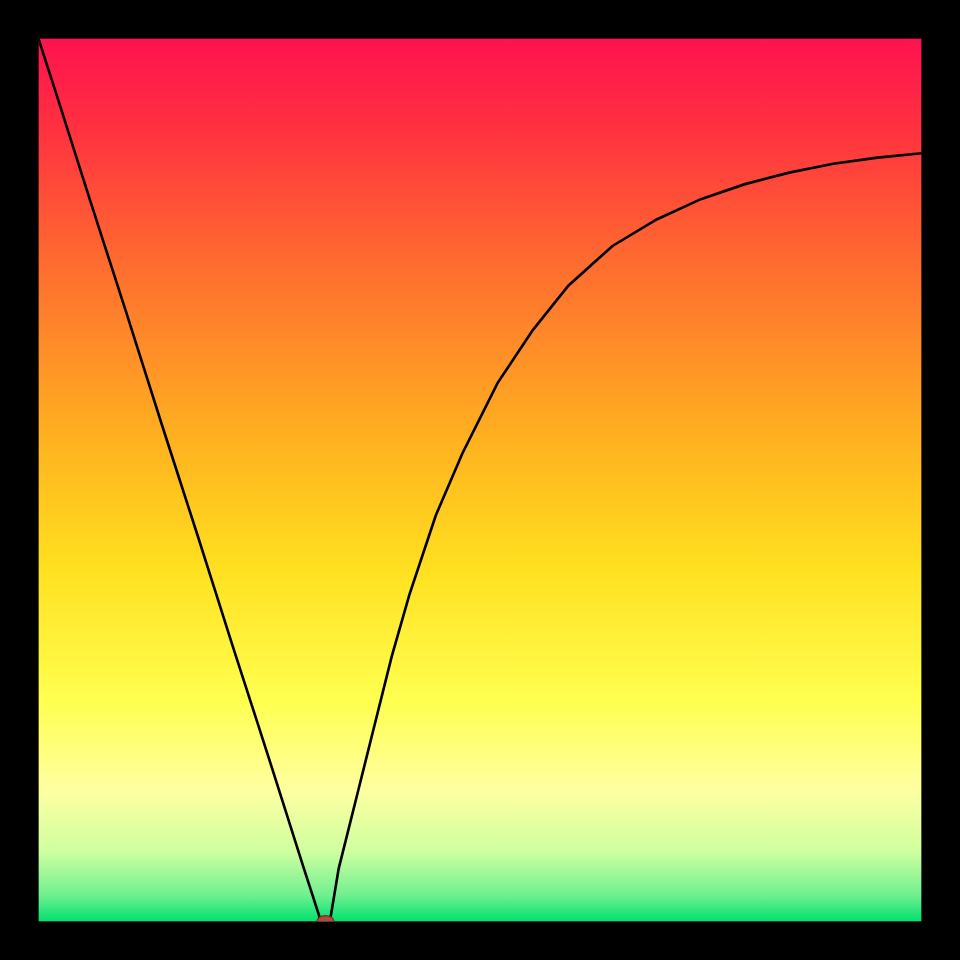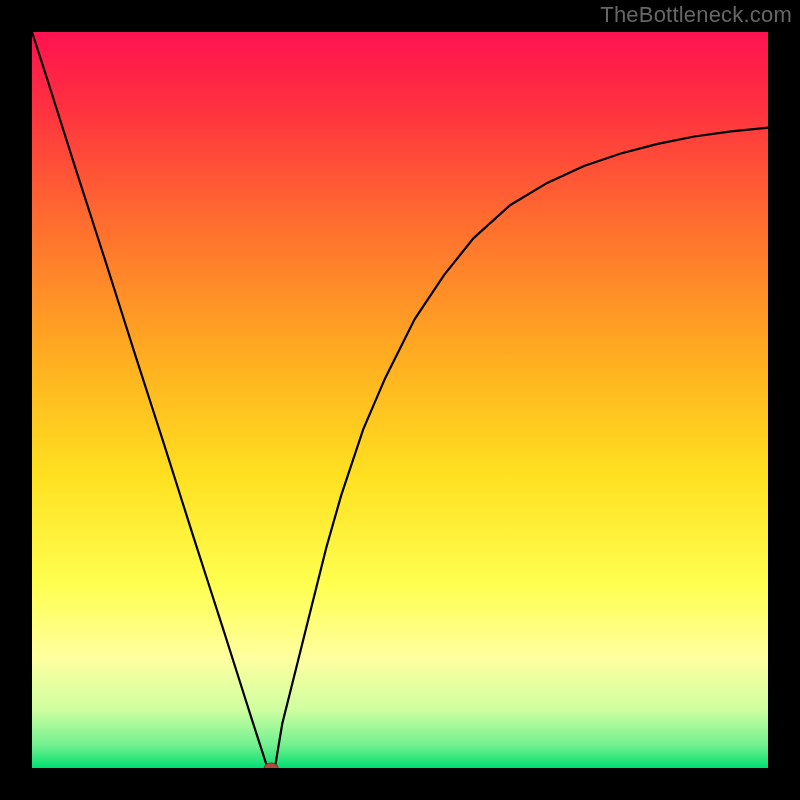--- a/index.html
+++ b/index.html
@@ -33,21 +33,20 @@
     top: 32px;
     width: 736px;
     height: 736px;
     display: block;
   }
 </style>
 </head>
 <body>
 
 <div class="frame">
-  <div class="watermark">TheBottleneck.com</div>
 
   <svg class="plot" viewBox="0 0 736 736" preserveAspectRatio="none">
     <defs>
       <linearGradient id="bg-grad" x1="0" y1="0" x2="0" y2="1">
           <stop offset="0%" stop-color="#ff1250"></stop>
           <stop offset="10%" stop-color="#ff3040"></stop>
           <stop offset="25%" stop-color="#ff6a30"></stop>
           <stop offset="45%" stop-color="#ffb020"></stop>
           <stop offset="60%" stop-color="#ffe020"></stop>
           <stop offset="75%" stop-color="#ffff50"></stop>

